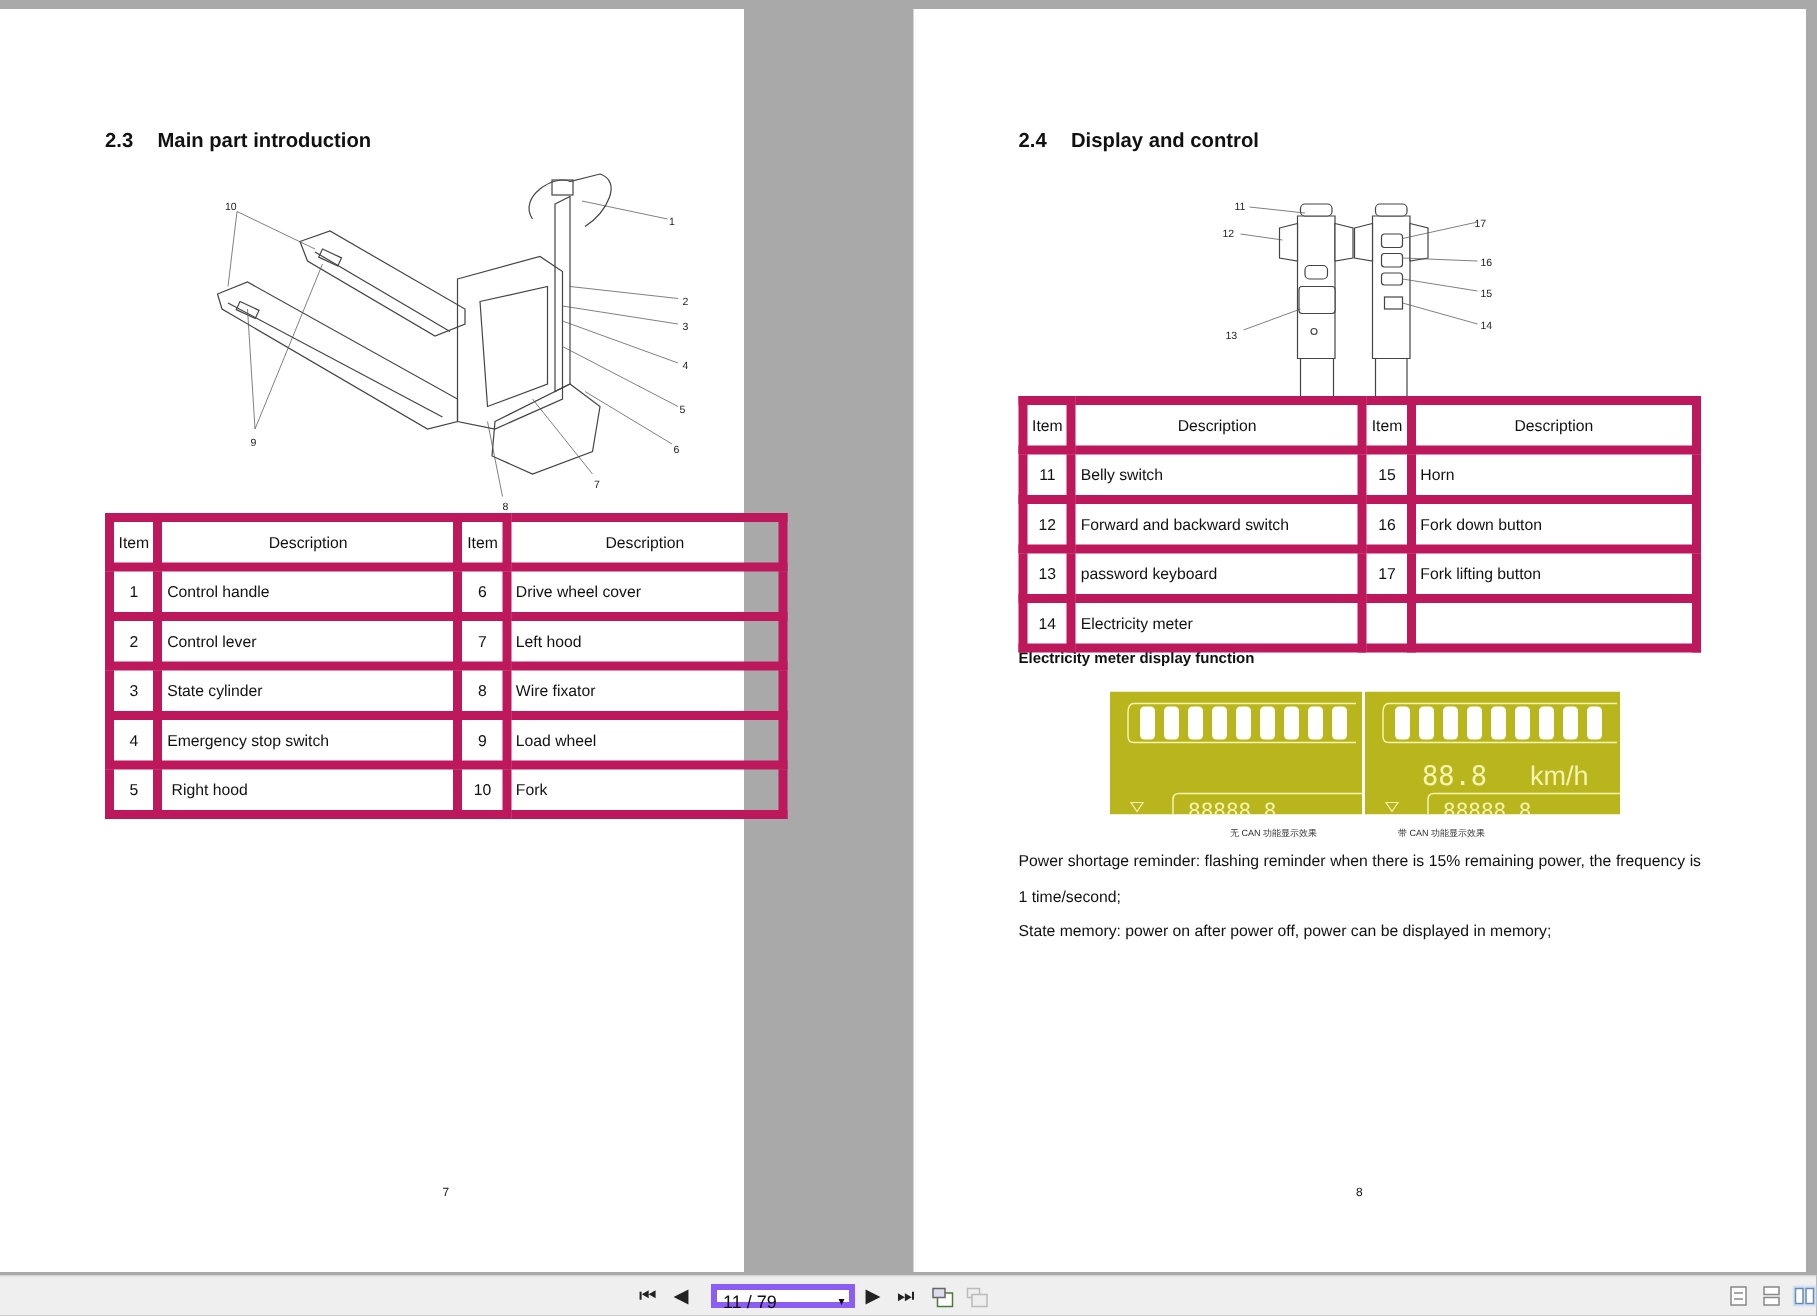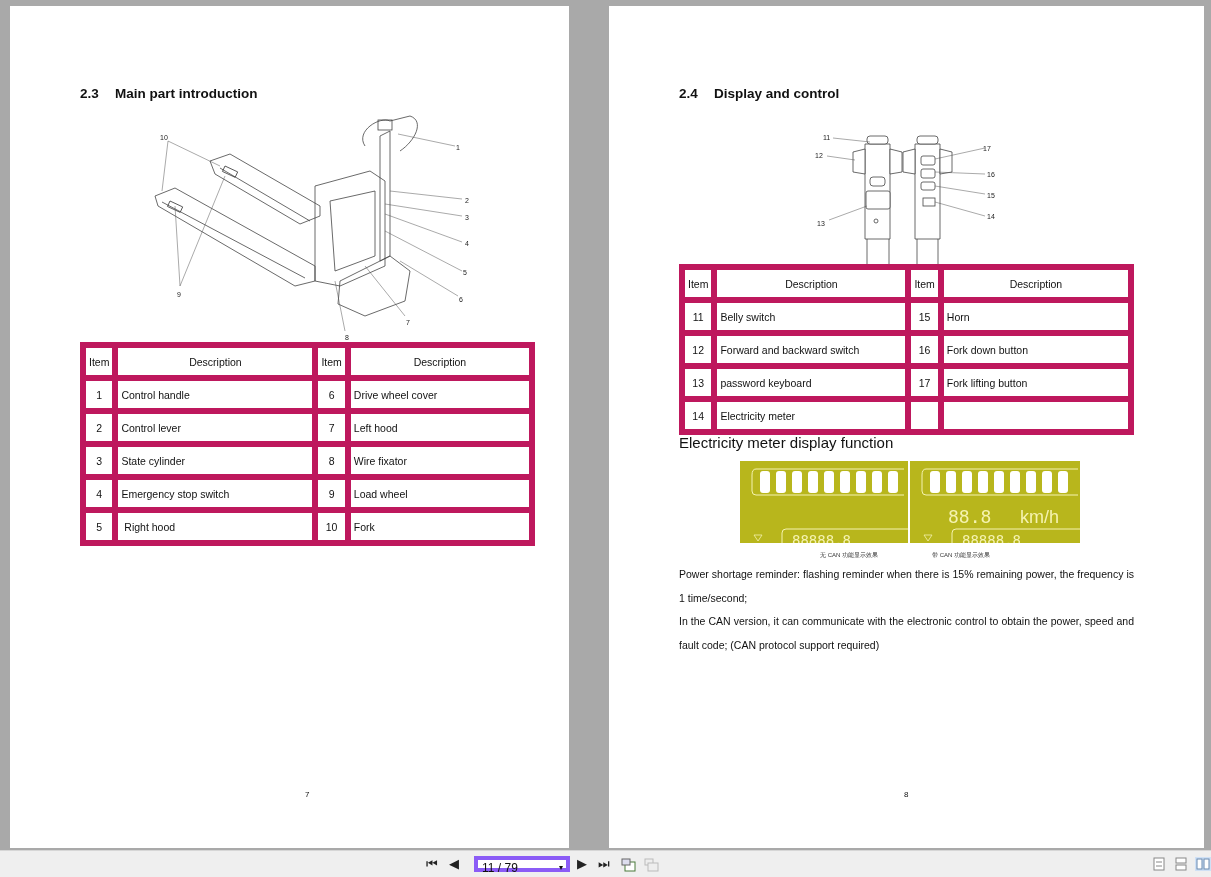--- a/index.html
+++ b/index.html
@@ -1,28 +1,28 @@
 <!DOCTYPE html>
 <html><head>
 <meta charset="utf-8">
 <style>
   html, body { margin:0; padding:0; }
   body { width:1211px; height:877px; background:#a9a9a9; position:relative; overflow:hidden; font-family:"Liberation Sans", sans-serif; color:#111; }
   .page { position:absolute; top:6px; height:842px; background:#fff; }
-  #page1 { left:10px; width:559px;text-decoration:underline; }
+  #page1 { left:0; width:496px;text-decoration:underline; }
   #page2 { left:609px; width:595px; }
   .heading { position:absolute; font-weight:bold; font-size:13.5px; }
   .heading .num { display:inline-block; width:35px; }
   table.parts { position:absolute; border-collapse:collapse; font-size:10.5px; }
   table.parts td, table.parts th { border:6px solid #be185d; height:27px; padding:0 3px; font-weight:normal; }
   table.parts th { text-align:center; }
   table.parts td.item { text-align:center; }
   .pagenum { position:absolute; font-size:8px; }
   .figure { position:absolute; }
-  .subhead { position:absolute; font-weight:normal; font-size:15px; }
+  .subhead { position:absolute; font-weight:bold; font-size:10px; }
   .para { position:absolute; font-size:10.5px; left:70px; width:455px; }
   .para p { margin:0; line-height:23.5px; text-align:justify; }
   .lcd-caption { position:absolute; font-size:6px; color:#333; }
   #toolbar { position:absolute; left:0; top:850px; width:1211px; height:27px; background:#efefef; border-top:1px solid #d6d6d6; }
   .tb-btn { position:absolute; top:5px; font-size:13px; color:#222; cursor:pointer; }
   #page-select { position:absolute; left:474px; top:5px; width:96px; height:16px; background:#fff; border:4px solid #8b5cf6; font-size:12px; line-height:16px; box-sizing:border-box; padding-left:4px; }
   #page-select .arrow { position:absolute; right:3px; top:0; font-size:8px; }
   .view-btn { position:absolute; top:6px; width:12px; height:14px; }
 </style>
 </head>
@@ -255,21 +255,21 @@
     <text x="52" y="84" font-family="DejaVu Sans Mono, monospace" font-size="14" fill="#f5f3b0">88888.8</text>
     <text x="222" y="84" font-family="DejaVu Sans Mono, monospace" font-size="14" fill="#f5f3b0">88888.8</text>
     <path d="M14 74 L22 74 L18 80 Z" fill="none" stroke="#f5f3b0" stroke-width="0.8"></path>
     <path d="M184 74 L192 74 L188 80 Z" fill="none" stroke="#f5f3b0" stroke-width="0.8"></path>
   </svg>
   <div class="lcd-caption" style="left:211px;top:545px;">无 CAN 功能显示效果</div>
   <div class="lcd-caption" style="left:323px;top:545px;">带 CAN 功能显示效果</div>
 
   <div class="para" style="top:557px;">
     <p>Power shortage reminder: flashing reminder when there is 15% remaining power, the frequency is 1 time/second;</p>
-    <p>In the CAN version, it can communicate with the electronic control to obtain the power, speed and fault code; (CAN protocol support required)</p>
+    <p>State memory: power on after power off, power can be displayed in memory;</p>
   </div>
 
   <div class="pagenum" style="left:295px;top:784px;">8</div>
 </div>
 
 <div id="toolbar">
   <span class="tb-btn" style="left:426px;">⏮</span>
   <span class="tb-btn" style="left:449px;">◀</span>
   <div id="page-select">
     <span>11 / 79</span>

